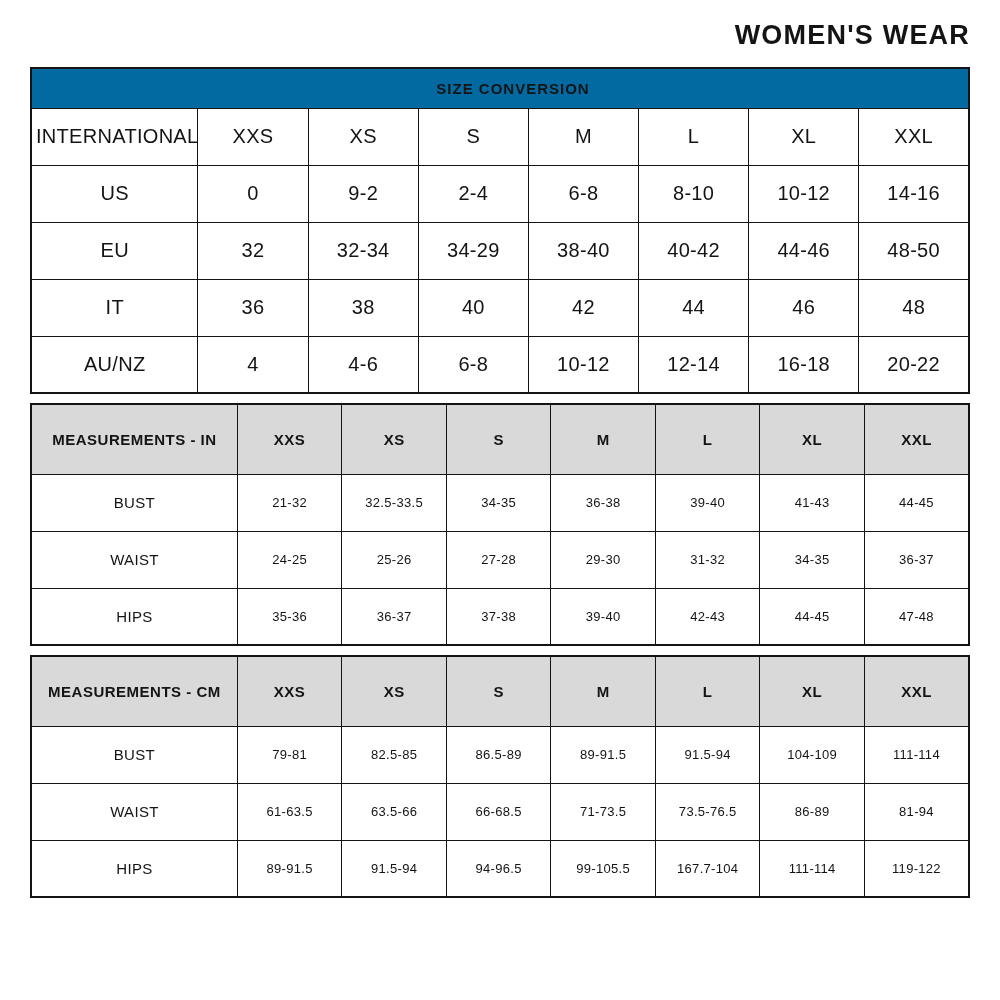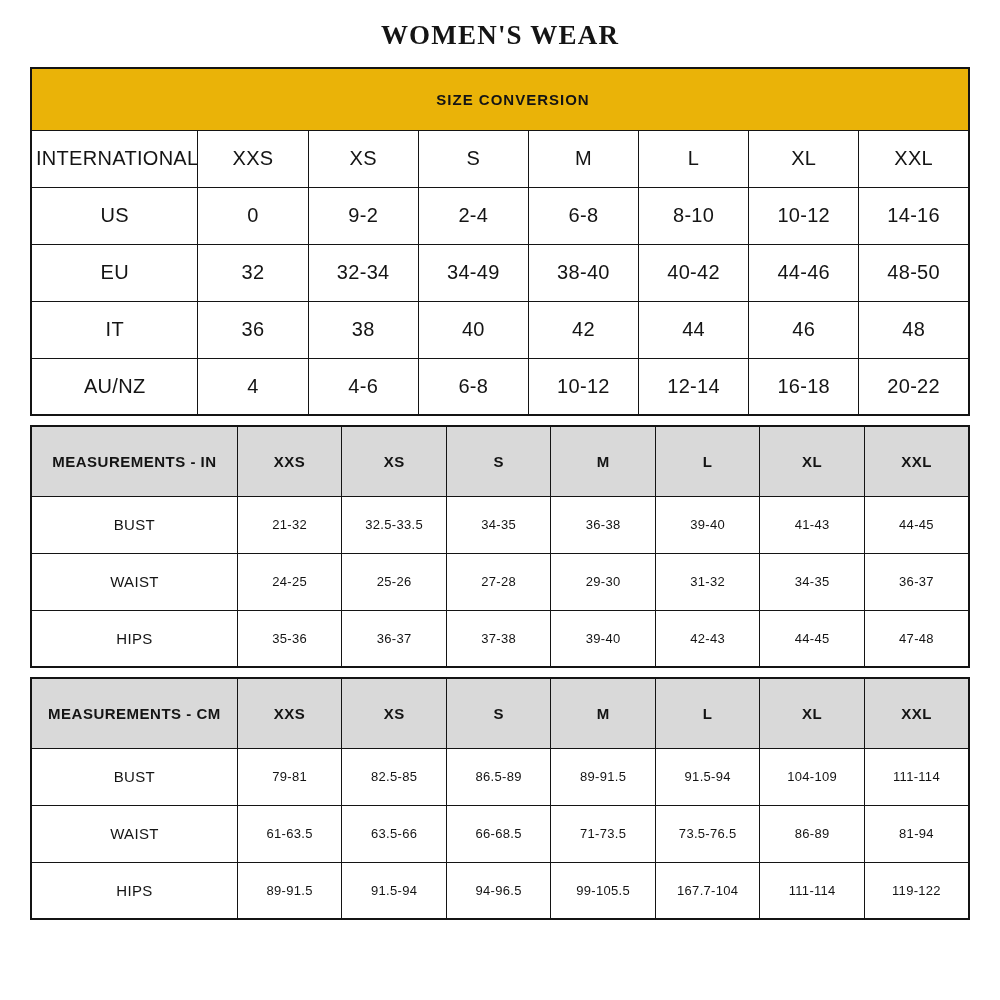--- a/index.html
+++ b/index.html
@@ -7,44 +7,43 @@
   body {
     width: 1000px;
     min-height: 1000px;
     background: #ffffff;
     color: #141414;
     font-family: "Liberation Sans", "DejaVu Sans", sans-serif;
   }
   .page { padding: 12px 30px 20px; }
   .page-title {
     margin: 8px 0 16px;
-    text-align: center;
+    text-align: right;
     font-size: 27px;
     font-weight: 700;
     letter-spacing: 1.2px;
-    font-family: Liberation Serif, serif;
   }
   table {
     width: 100%;
     border-collapse: collapse;
     table-layout: fixed;
   }
   td {
     border: 1.5px solid #141414;
     text-align: center;
     vertical-align: middle;
     padding: 2px 4px;
     letter-spacing: 0.3px;
     overflow: hidden;
   }
   .conv-table { border: 2px solid #141414; margin-bottom: 9px; }
   .meas-table { border: 2.5px solid #141414; margin-bottom: 9px; }
   .table-title {
-    height: 62px;
-    background: #eab308;
+    height: 40px;
+    background: #0369a1;
     font-weight: 700;
     font-size: 15px;
     letter-spacing: 1px;
     padding-left: 30px;
   }
   .conv-table .label-cell,
   .conv-table .value-cell { height: 57px; font-size: 20px; }
   .meas-table .header-cell {
     height: 70px;
     background: #d9d9d9;
@@ -90,21 +89,21 @@
           <td class="value-cell">2-4</td>
           <td class="value-cell">6-8</td>
           <td class="value-cell">8-10</td>
           <td class="value-cell">10-12</td>
           <td class="value-cell">14-16</td>
         </tr>
         <tr>
           <td class="label-cell">EU</td>
           <td class="value-cell">32</td>
           <td class="value-cell">32-34</td>
-          <td class="value-cell">34-49</td>
+          <td class="value-cell">34-29</td>
           <td class="value-cell">38-40</td>
           <td class="value-cell">40-42</td>
           <td class="value-cell">44-46</td>
           <td class="value-cell">48-50</td>
         </tr>
         <tr>
           <td class="label-cell">IT</td>
           <td class="value-cell">36</td>
           <td class="value-cell">38</td>
           <td class="value-cell">40</td>

